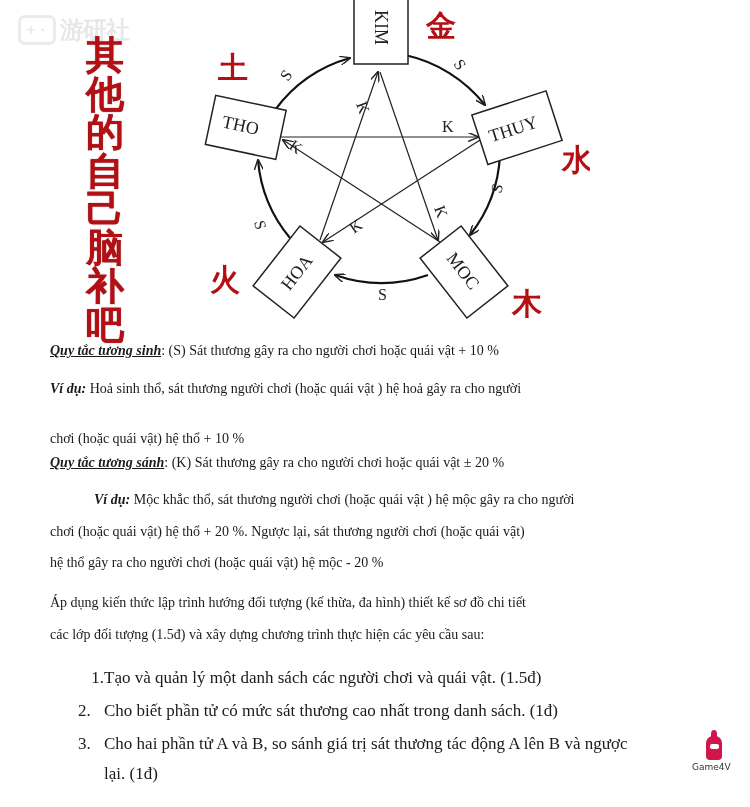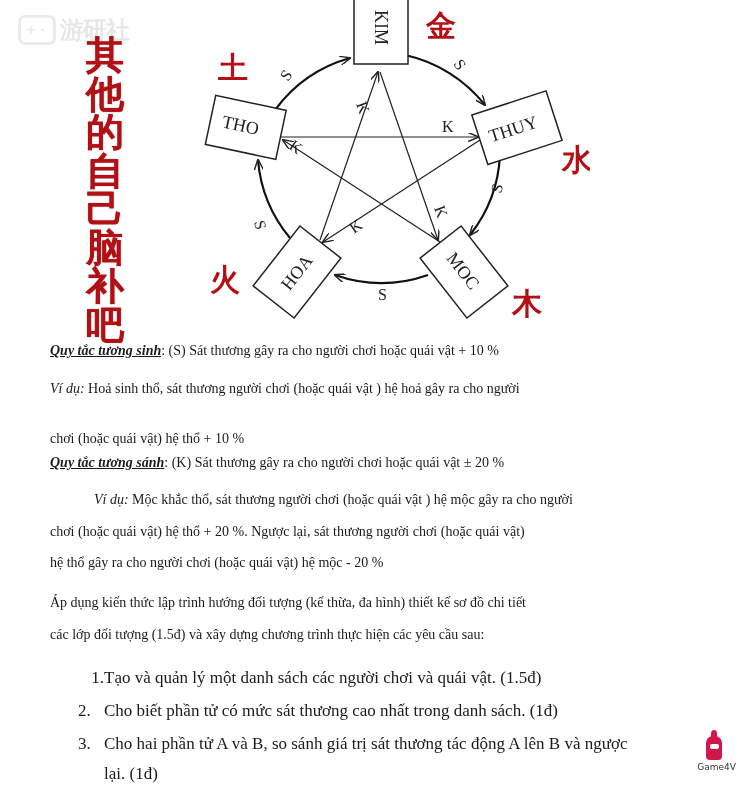--- a/index.html
+++ b/index.html
@@ -12,24 +12,24 @@
   .vertical-caption { position: absolute; left: 84px; top: 36px; width: 42px; display: flex; flex-direction: column; align-items: center;
          font-family: "DejaVu Sans", sans-serif; font-weight: bold; font-size: 38px; line-height: 38.5px; color: #b30f14;
          text-shadow: 0 0 1px #7a0000; }
   .diagram { position: absolute; left: 190px; top: 0; width: 400px; height: 320px; }
   .diagram svg { width: 400px; height: 320px; display: block; }
   .box-label { font-family: "Liberation Serif", serif; font-size: 18px; fill: #222; }
   .edge-label { font-family: "Liberation Serif", serif; font-size: 16px; fill: #222; }
   .hanzi { font-family: "DejaVu Sans", sans-serif; font-weight: bold; font-size: 30px; fill: #b30f14; }
   .p-line { position: absolute; left: 50px; font-size: 14px; white-space: nowrap; }
   .rule-title { font-style: italic; font-weight: bold; text-decoration: underline; }
-  .italic { font-style: italic; }
+  .italic { font-style: italic; font-weight: bold; }
   .list-item { position: absolute; left: 78px; font-size: 17px; white-space: nowrap; }
   .list-num { display: inline-block; width: 26px; }
-  .logo { position: absolute; left: 692px; top: 736px; width: 44px; text-align: right; }
+  .logo { position: absolute; left: 692px; top: 736px; width: 44px; text-align: left; }
   .logo-mascot { width: 16px; height: 24px; margin: 0 auto; background: #d1174a; border-radius: 7px 7px 4px 4px; position: relative; }
   .logo-mascot::before { content: ""; position: absolute; left: 5px; top: -6px; width: 6px; height: 8px; background: #d1174a; border-radius: 50% 50% 0 0; }
   .logo-mascot::after { content: ""; position: absolute; left: 4px; top: 8px; width: 9px; height: 5px; background: #fff; border-radius: 2px; }
   .logo-text { font-family: "DejaVu Sans", sans-serif; font-size: 9px; color: #333; margin-top: 2px; }
 </style>
 </head>
 <body>
 
 <div class="watermark">
   <div class="wm-icon"></div>

